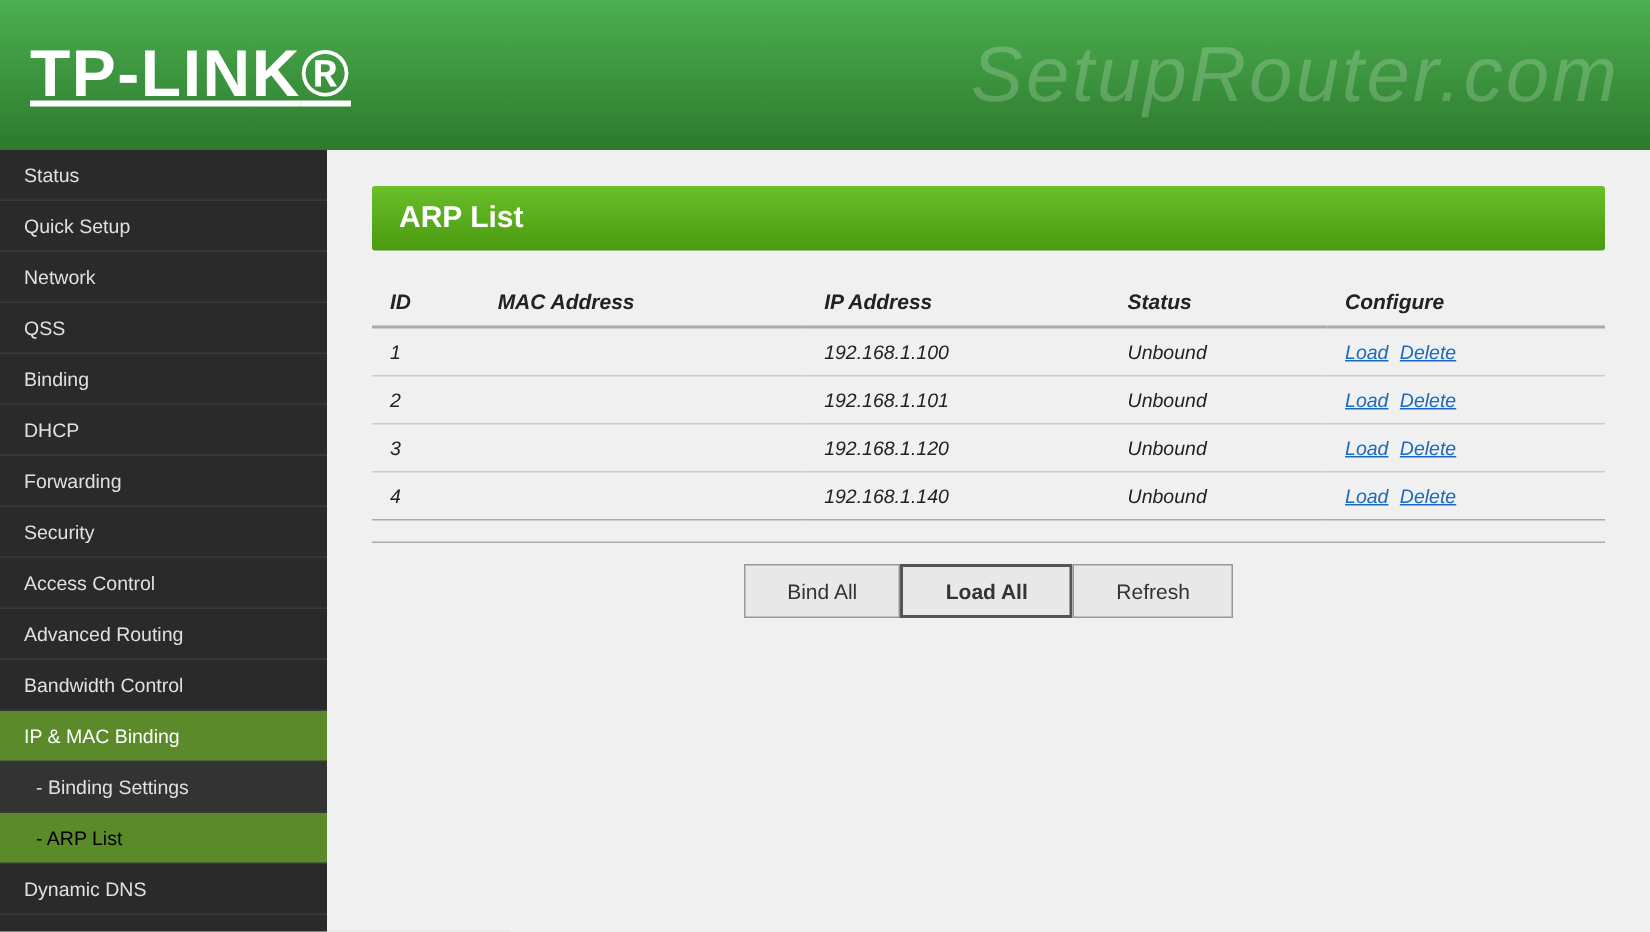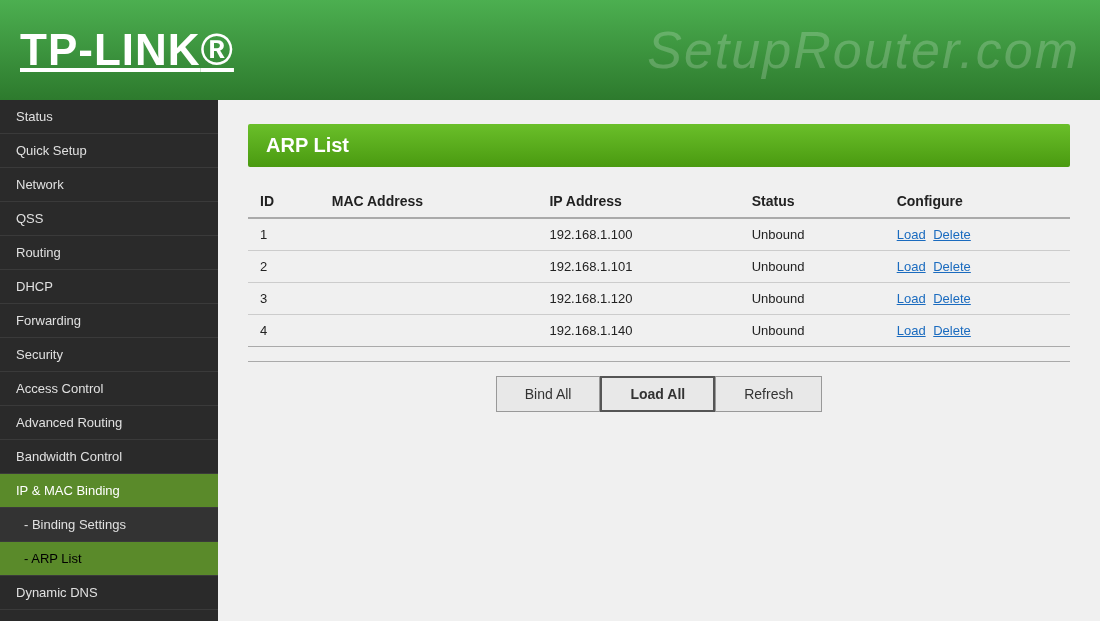--- a/index.html
+++ b/index.html
@@ -85,20 +85,21 @@
       padding: 10px 18px;
       margin-bottom: 18px;
       border-radius: 2px;
     }
 
     
     .arp-table {
       width: 100%;
       border-collapse: collapse;
       margin-bottom: 4px;
+      font-style: italic;
     }
     .arp-table th {
       text-align: left;
       padding: 8px 12px;
       font-weight: bold;
       color: #222;
       border-bottom: 2px solid #aaa;
       font-size: 14px;
     }
     .arp-table td {
@@ -158,21 +159,21 @@
   <div class="header-watermark">SetupRouter.com</div>
 </div>
 
 <div class="main-layout">
 
   <div class="sidebar">
     <div class="sidebar-item">Status</div>
     <div class="sidebar-item">Quick Setup</div>
     <div class="sidebar-item">Network</div>
     <div class="sidebar-item">QSS</div>
-    <div class="sidebar-item">Routing</div>
+    <div class="sidebar-item">Binding</div>
     <div class="sidebar-item">DHCP</div>
     <div class="sidebar-item">Forwarding</div>
     <div class="sidebar-item">Security</div>
     <div class="sidebar-item">Access Control</div>
     <div class="sidebar-item">Advanced Routing</div>
     <div class="sidebar-item">Bandwidth Control</div>
     <div class="sidebar-item active-parent">IP &amp; MAC Binding</div>
     <div class="sidebar-item sub">- Binding Settings</div>
     <div class="sidebar-item sub-active">- ARP List</div>
     <div class="sidebar-item">Dynamic DNS</div>

